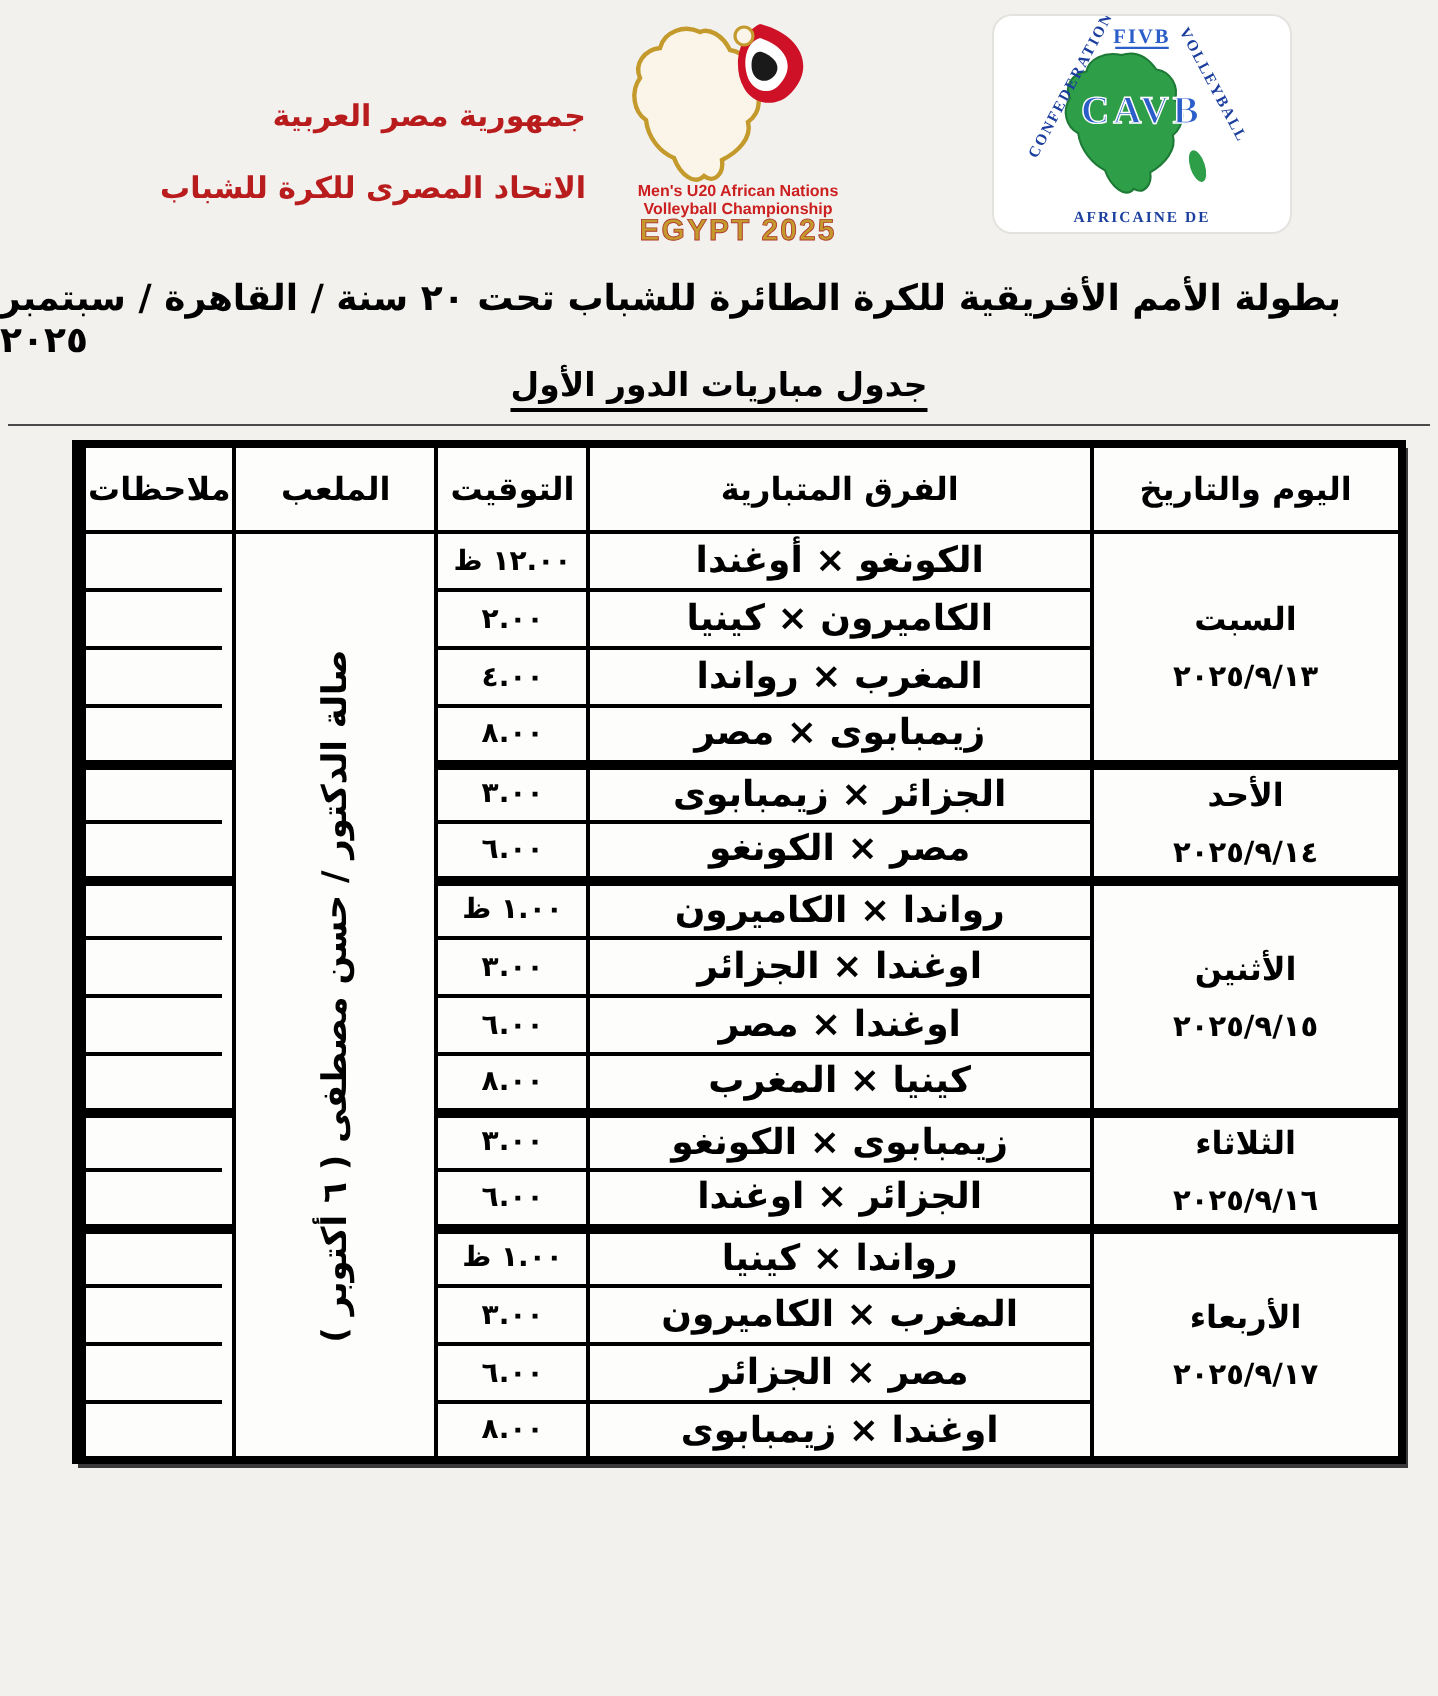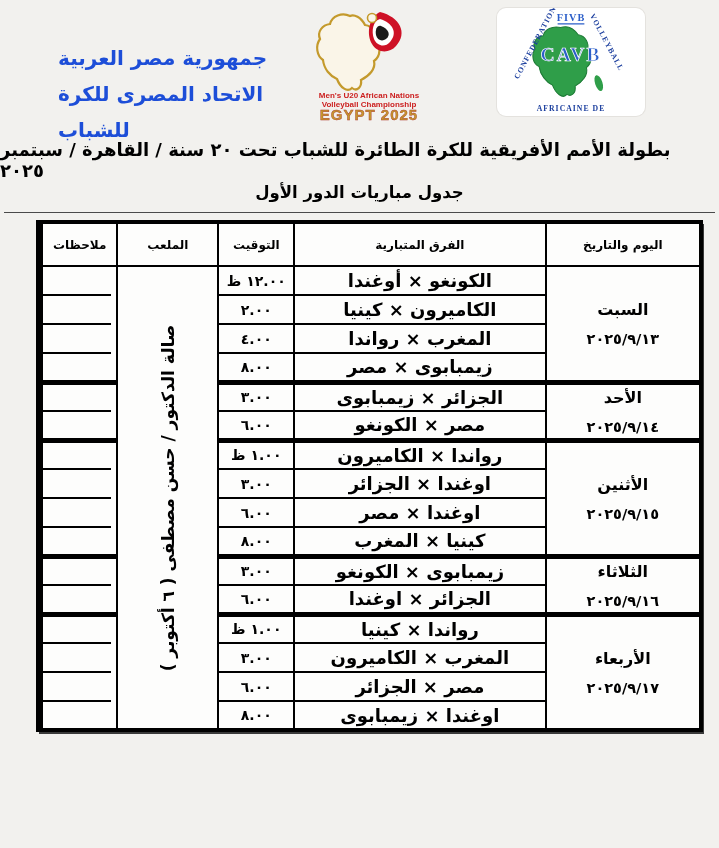--- a/index.html
+++ b/index.html
@@ -8,39 +8,40 @@
     background:#f2f1ee;
     font-family:"DejaVu Sans", sans-serif;
     color:#000;
     position:relative;
   }
   .page { position:absolute; inset:0; }
 
   
   .org-block {
     position:absolute; left:58px; top:40px; width:235px;
-    direction:rtl; text-align:left;
-    font-weight:bold; font-size:20px; line-height:36px; color:#1d4ed8;
+    direction:rtl; text-align:right;
+    font-weight:bold; font-size:15px; line-height:36px; color:#b91c1c;
   }
   .event-logo { position:absolute; left:292px; top:8px; width:154px; height:114px; }
   .cavb-logo  { position:absolute; left:497px; top:8px;  width:148px; height:108px;
                 background:#fff; border-radius:9px; box-shadow:0 0 0 1px #e4e2de; }
 
   
   .main-title {
     position:absolute; top:139px; left:0; width:100%;
     direction:rtl; text-align:left;
     font-weight:bold; font-size:18px; letter-spacing:0;
   }
   .sub-title {
     position:absolute; top:183px; left:0; width:100%;
     direction:rtl; text-align:center;
     font-weight:bold; font-size:16.5px;
   }
   .sub-title span {
+    text-decoration:underline;
     text-decoration-thickness:1.6px;
     text-underline-offset:6px;
   }
   .page-rule {
     position:absolute; top:212px; left:4px; right:4px;
     border-top:1.5px solid #4a4a4a;
   }
 
   
   .table-wrap { position:absolute; top:220px; left:36px; }
@@ -57,21 +58,21 @@
   col.c-teams { width:246px; }
   col.c-time  { width:74px;  }
   col.c-venue { width:99px;  }
   col.c-notes { width:76px;  }
 
   .sched th, .sched td {
     border:2px solid #000;
     text-align:center; vertical-align:middle;
     font-weight:bold;
   }
-  .sched thead th { height:44px; font-size:12px; }
+  .sched thead th { height:44px; font-size:16px; }
 
   .sched td { height:29px; }
   td.teams { font-size:18px; }
   td.time  { font-size:14px; }
 
   td.day { font-size:16px; }
   .day-wrap { display:flex; flex-direction:column; justify-content:center;
               align-items:center; gap:12px; }
   .day-name { font-size:16px; }
   .day-date { font-size:14.5px; }

